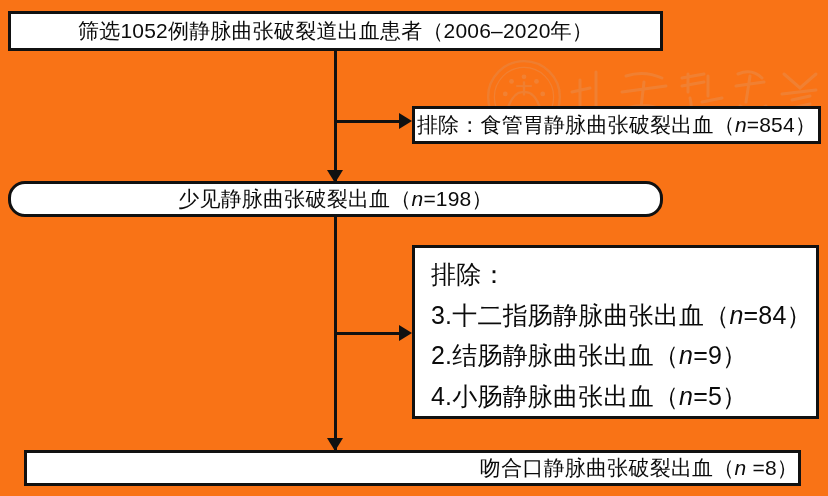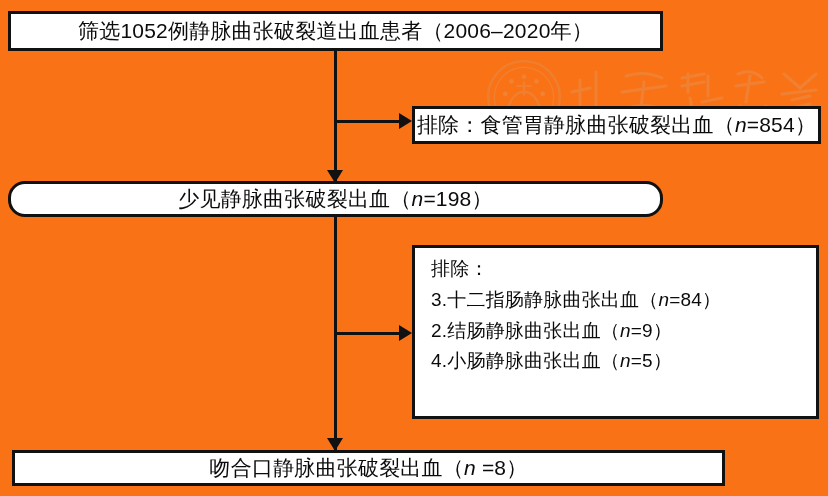--- a/index.html
+++ b/index.html
@@ -53,30 +53,30 @@
     white-space: nowrap;
     letter-spacing: 0.2px;
   }
   .box.left-align {
     justify-content: flex-start;
     align-items: flex-start;
     flex-direction: column;
     padding: 6px 10px 6px 16px;
   }
   .box.left-align .txt {
-    font-size: 19px;
+    font-size: 25px;
     line-height: 1.62;
   }
   .box .ital {
     font-style: italic;
   }
 
   #box-screen   { left: 8px;   top: 11px;  width: 655px; height: 40px; }
   #box-rare     { left: 8px;   top: 181px; width: 655px; height: 36px; border-radius: 17px; }
-  #box-anast    { left: 12px;   top: 450px; width: 713px; height: 36px; }
+  #box-anast    { left: 24px;   top: 450px; width: 777px; height: 36px; justify-content: flex-end; }
   #box-exclude-gev { left: 412px; top: 106px; width: 409px; height: 38px; }
   #box-exclude-list { left: 412px; top: 245px; width: 407px; height: 174px; }
 
   
   .line {
     position: absolute;
     background: #111111;
   }
   .v { width: 3px; }
   .h { height: 3px; }

